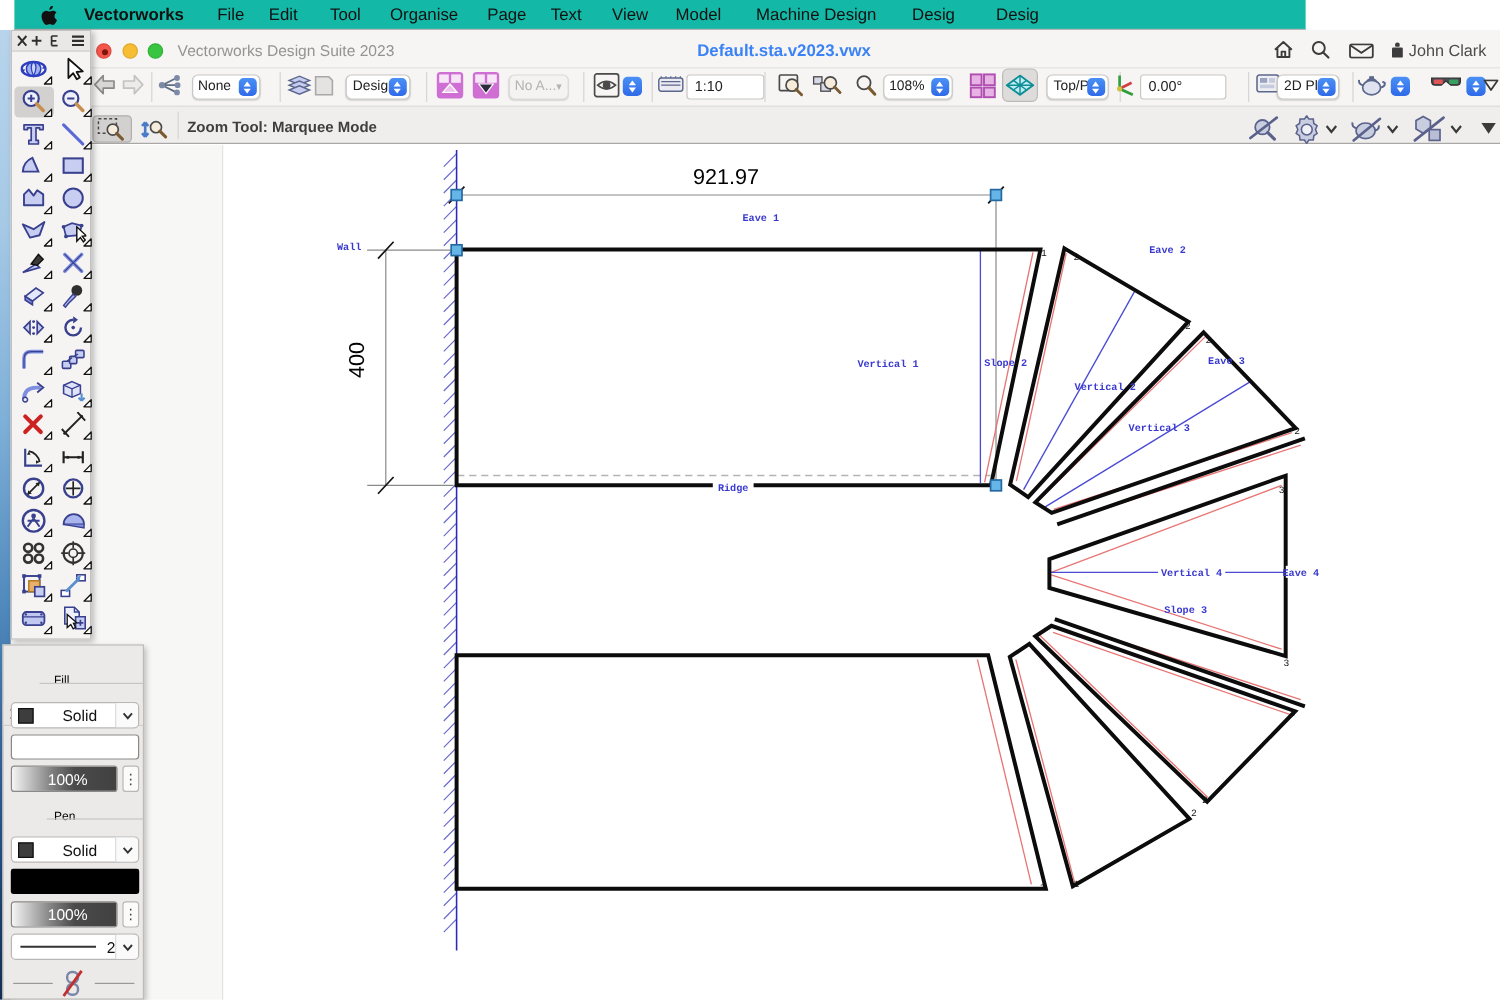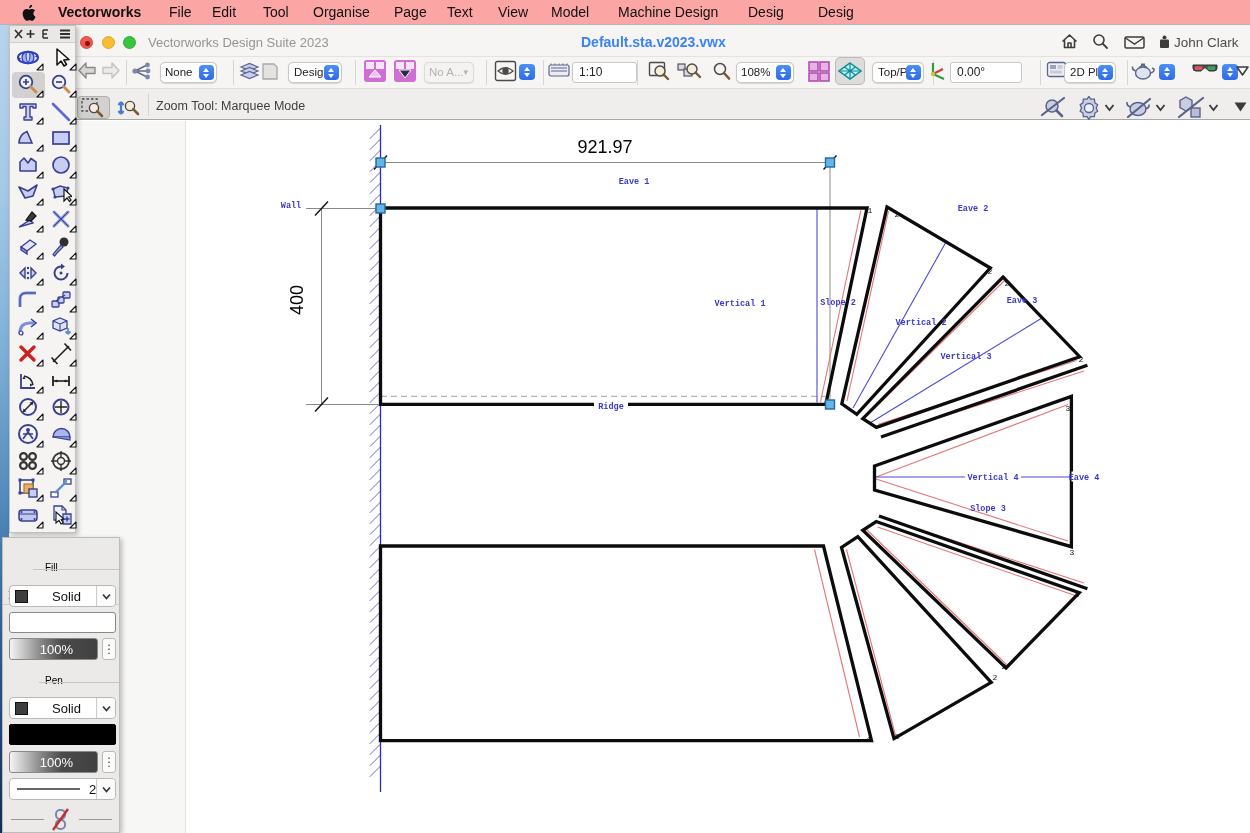--- a/index.html
+++ b/index.html
@@ -2,21 +2,21 @@
 <html><head>
 <meta charset="utf-8">
 <style>
 * { margin:0; padding:0; box-sizing:border-box; }
 html,body { width:1250px; height:833px; overflow:hidden; font-family:"Liberation Sans",sans-serif; }
 #stage { position:absolute; left:0; top:0; width:1250px; height:833px; background:#fff; }
 
 #desktop { position:absolute; left:0; top:25px; width:14px; height:808px;
   background:linear-gradient(to bottom,#b8d4ec 0%,#a6c9e6 20%,#7fb0d8 40%,#4f88bb 60%,#2b5d94 78%,#1b3f6e 92%,#142f54 100%); }
 
-#menubar { position:absolute; left:0; top:0; width:1250px; height:25px; background:#fca5a5;
+#menubar { position:absolute; left:12px; top:0; width:1076px; height:25px; background:#14b8a6;
   border-bottom:1px solid #b5b5b5; color:#111; font-size:14px; }
 #menubar .mi { position:absolute; top:3px; line-height:19px; }
 
 #titlebar { position:absolute; left:9px; top:25px; width:1241px; height:31px; background:#f6f5f4; }
 #toolbar { position:absolute; left:9px; top:56px; width:1241px; height:32px; background:#f6f5f4; border-top:1px solid #e3e2e1; }
 #modebar { position:absolute; left:9px; top:88px; width:1241px; height:32px; background:#efeeec; border-top:1px solid #dddcda; border-bottom:1px solid #a8a7a5; }
 #canvas { position:absolute; left:9px; top:121px; width:1241px; height:712px; background:#ffffff; }
 #pageshade { position:absolute; left:9px; top:121px; width:177px; height:712px; background:#f7f7f6; border-right:1px solid #e3e3e2; }
 
 .tl { position:absolute; top:36px; width:13px; height:13px; border-radius:50%; }
@@ -226,21 +226,21 @@
       <rect x="1" y="1" width="15" height="12" fill="none" stroke="#4a4a4a" stroke-width="1.3" stroke-dasharray="2.5 2"></rect>
       <circle cx="13" cy="10" r="4.6" fill="#f5ecdc" stroke="#4a4a4a" stroke-width="1.4"></circle>
       <line x1="16.2" y1="13.2" x2="21" y2="18" stroke="#7a5a30" stroke-width="2.6" stroke-linecap="round"></line>
     </svg>
     <svg style="position:absolute;left:115px;top:97px" width="28" height="22" viewBox="0 0 28 22">
       <path d="M6 5 L6 17 M6 5 L3.4 8 M6 5 L8.6 8 M6 17 L3.4 14 M6 17 L8.6 14" fill="none" stroke="#4a7bc8" stroke-width="2.2" stroke-linejoin="round"></path>
       <circle cx="15" cy="9" r="4.6" fill="#f5ecdc" stroke="#4a4a4a" stroke-width="1.4"></circle>
       <line x1="18.2" y1="12.2" x2="23" y2="17" stroke="#7a5a30" stroke-width="2.6" stroke-linecap="round"></line>
     </svg>
     <div class="sep" style="left:148px;top:93px;height:23px"></div>
-    <span style="position:absolute;left:156px;top:99px;font-size:12.5px;font-weight:normal;color:#3e3e3e">Zoom Tool: Marquee Mode</span>
+    <span style="position:absolute;left:156px;top:99px;font-size:12.5px;font-weight:bold;color:#3e3e3e">Zoom Tool: Marquee Mode</span>
     <svg style="position:absolute;left:1039px;top:96px" width="29" height="23" viewBox="0 0 29 23">
       <circle cx="13" cy="10" r="6" fill="#c9cde0" stroke="#5a628c" stroke-width="1.5"></circle>
       <line x1="17.5" y1="14.5" x2="23" y2="20" stroke="#5a628c" stroke-width="2.6" stroke-linecap="round"></line>
       <line x1="3" y1="19" x2="25" y2="2" stroke="#5a628c" stroke-width="2.2" stroke-linecap="round"></line>
     </svg>
     <svg style="position:absolute;left:1076px;top:96px" width="26" height="24" viewBox="0 0 26 24">
       <path fill="#c9cde0" stroke="#5a628c" stroke-width="1.4" d="M13 2 l2 3 h4 l0.5 4 3 2 -1.5 3.5 1.5 3.5 -3 2 -0.5 4 -4 0 -2 3 -2 -3 -4 0 -0.5 -4 -3 -2 1.5 -3.5 -1.5 -3.5 3 -2 0.5 -4 h4 Z" transform="scale(0.92) translate(1,-1.5)"></path>
       <circle cx="13" cy="12" r="4.5" fill="#eff0f6" stroke="#5a628c" stroke-width="1.3"></circle>
     </svg>
     <svg style="position:absolute;left:1104px;top:103px" width="11" height="9" viewBox="0 0 11 9">

